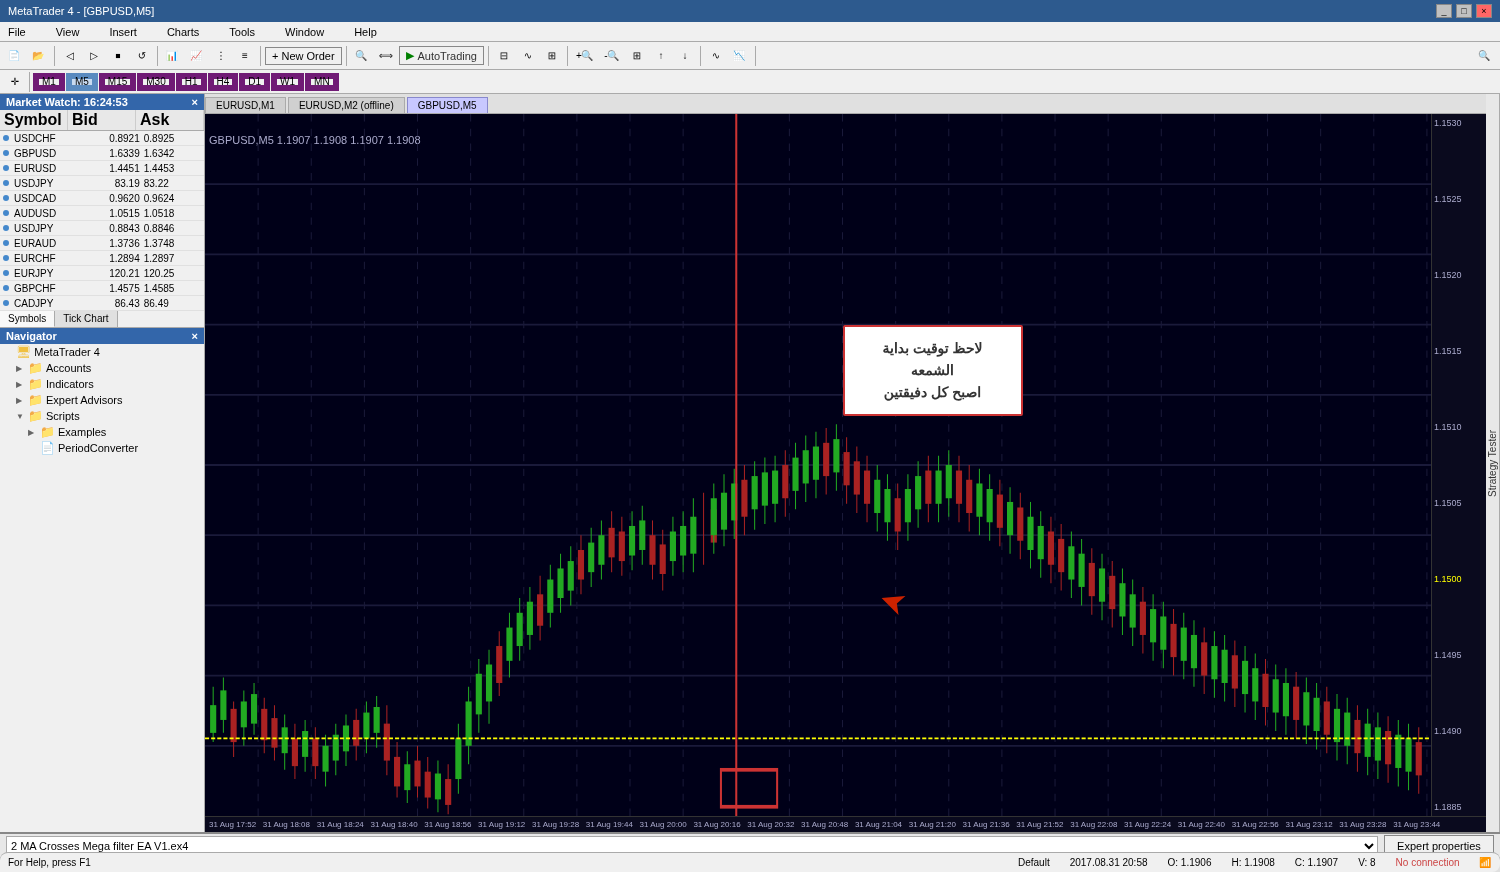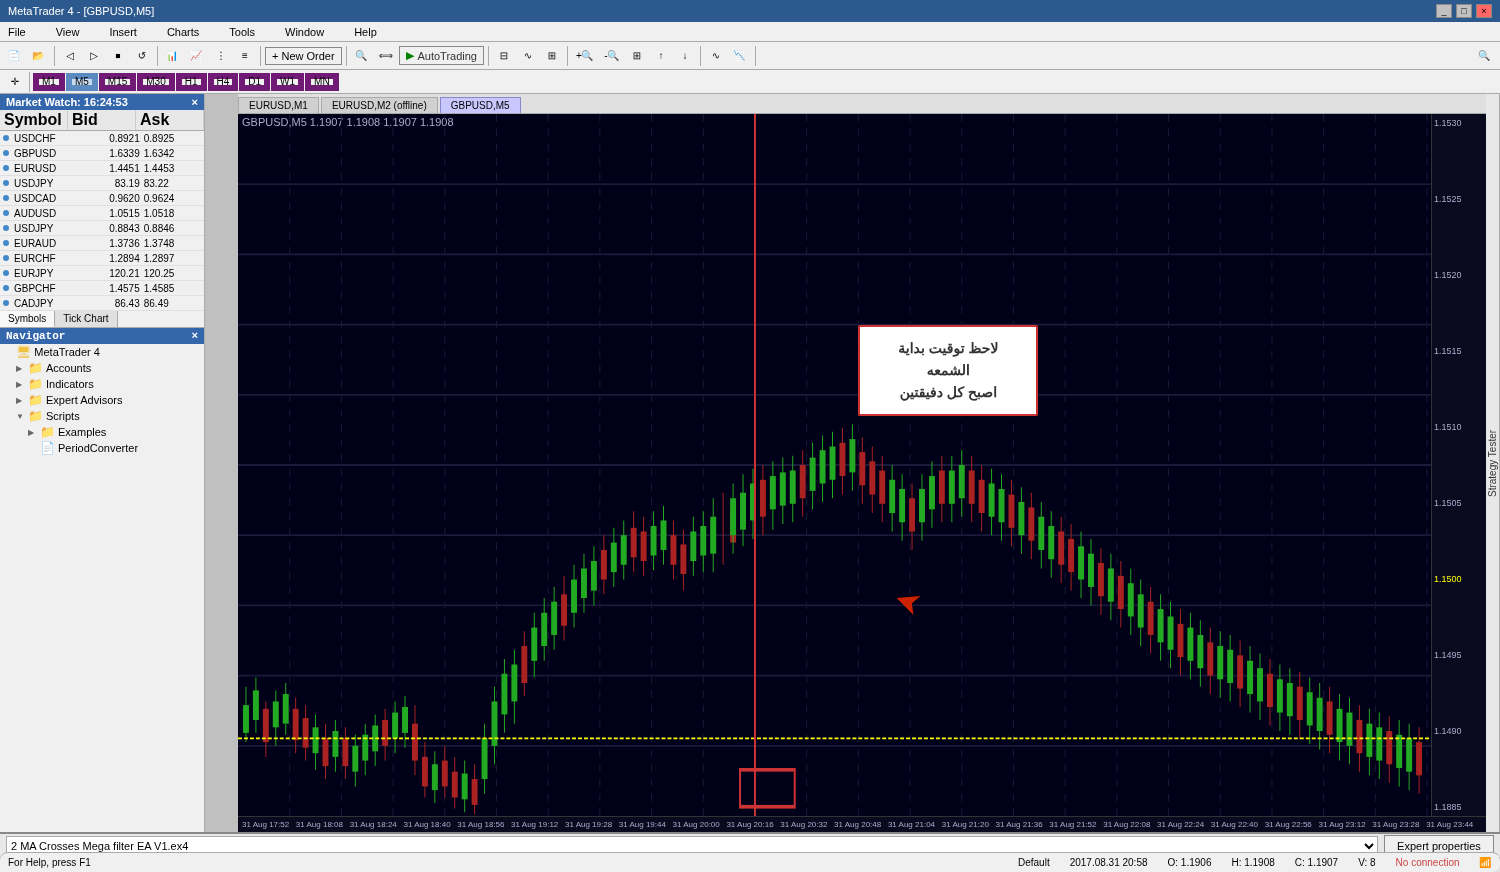--- a/index.html
+++ b/index.html
@@ -42,38 +42,38 @@
     .dot { width: 6px; height: 6px; border-radius: 50%; background: #4488cc; }
     .mw-symbol { flex: 1.2; font-size: 10px; padding: 0 2px; }
     .mw-bid { flex: 1; font-size: 10px; text-align: right; padding-right: 4px; }
     .mw-ask { flex: 1; font-size: 10px; padding-right: 4px; }
     #mw-tabs { display: flex; border-bottom: 1px solid #aaa; }
     .mw-tab { padding: 2px 8px; font-size: 10px; cursor: pointer; border-right: 1px solid #aaa; background: #e0e0e0; }
     .mw-tab.active { background: #f8f8f8; border-bottom: 1px solid #f8f8f8; }
 
     
     #navigator { flex: 1; overflow: auto; }
-    #nav-header { background: #3366aa; color: white; padding: 2px 6px; font-size: 11px; font-weight: bold; display: flex; justify-content: space-between; font-family: Liberation Mono, monospace; }
+    #nav-header { background: #3366aa; color: white; padding: 2px 6px; font-size: 11px; font-weight: bold; display: flex; justify-content: space-between; }
     .nav-item { display: flex; align-items: center; padding: 1px 0; cursor: pointer; }
     .nav-label { font-size: 11px; }
     .folder-icon { color: #f0c040; font-size: 12px; }
     .expand-icon { color: #666; font-size: 9px; }
 
     
-    #chartarea { flex: 1; display: flex; flex-direction: column; background: #0c4a6e; margin-left: 33px; }
+    #chartarea { flex: 1; display: flex; flex-direction: column; background: #0c4a6e; }
     #chart-tabs { background: #e0e0e0; height: 20px; display: flex; align-items: flex-end; border-bottom: 1px solid #aaa; }
     .chart-tab { padding: 2px 10px; font-size: 10px; cursor: pointer; background: #d0d0d0; border: 1px solid #aaa; border-bottom: none; margin-right: 2px; }
     .chart-tab.active { background: #c8c8ff; border-color: #8888cc; }
     #chart-container { flex: 1; position: relative; overflow: hidden; background: #000010; }
 
     
     #chart-svg { width: 100%; height: 100%; }
 
     
-    #chart-title { position: absolute; top: 2px; left: 4px; color: #aaaacc; font-size: 11px; }
+    #chart-title { position: absolute; top: 20px; left: 4px; color: #aaaacc; font-size: 11px; }
 
     
     #annotation { position: absolute; background: white; border: 2px solid #cc3333; padding: 10px 16px; font-size: 14px; text-align: center; line-height: 1.6; direction: rtl; font-weight: bold; color: #333; border-radius: 2px; }
 
     
     #price-scale { width: 55px; background: #0a0a1e; color: #aaaacc; font-size: 9px; display: flex; flex-direction: column; justify-content: space-between; padding: 4px 2px; border-left: 1px solid #333; }
 
     
     #time-bar { height: 16px; background: #0a0a1e; color: #aaaacc; font-size: 8px; display: flex; align-items: center; padding: 0 4px; border-top: 1px solid #333; overflow: hidden; white-space: nowrap; }
 

